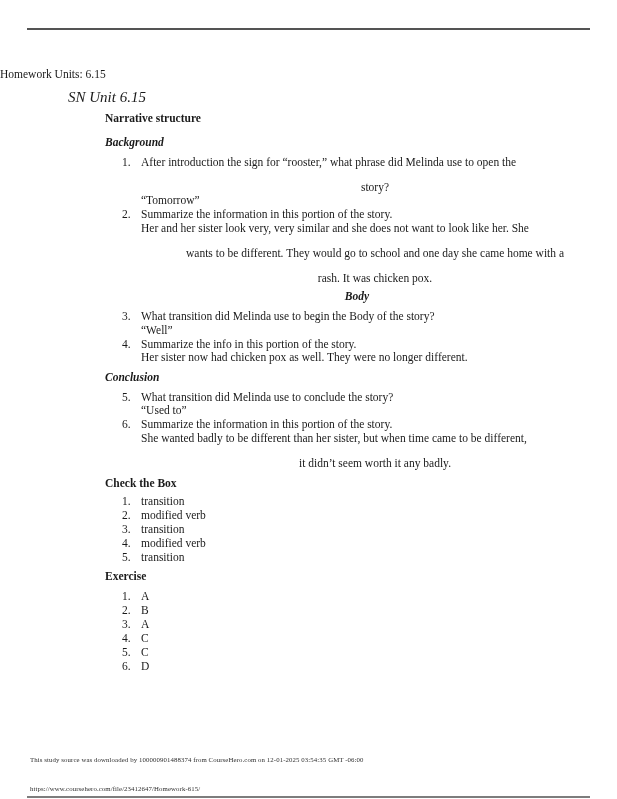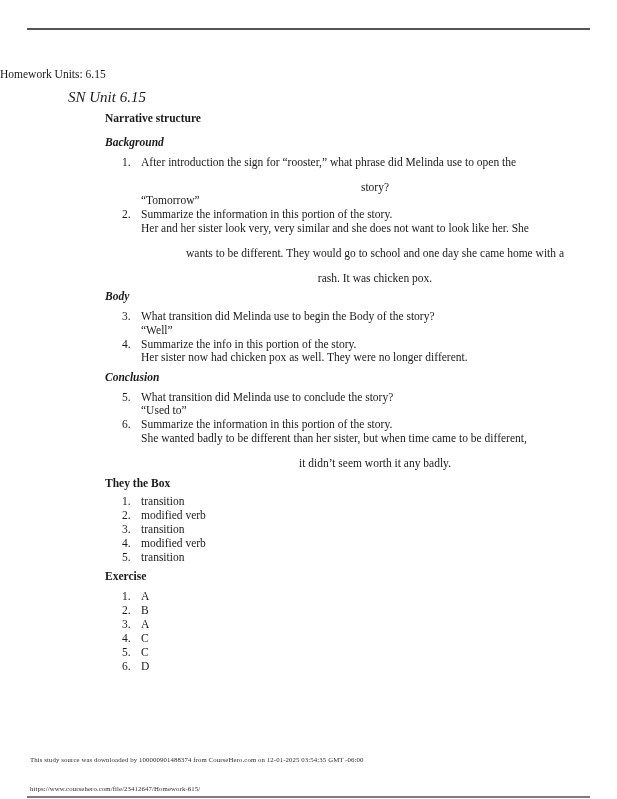--- a/index.html
+++ b/index.html
@@ -10,21 +10,21 @@
   }
   .rule-top{position:absolute;top:28px;left:27px;width:563px;height:2px;background:#545454;}
   .rule-bottom{position:absolute;top:796px;left:27px;width:563px;height:2px;background:#7d7d7d;}
   .hw-units{position:absolute;top:68px;left:0;right:64px;font-size:11.5px;line-height:13.5px;}
   .doc-label{position:absolute;top:91px;left:68px;font-style:italic;font-size:15px;line-height:13.5px;}
   .content{position:absolute;top:112px;left:0;right:8px;font-size:11.5px;line-height:13.5px;}
   .h-bold{margin:0 0 0 105px;font-weight:bold;}
   .h-bi{margin:10px 0 0 105px;font-weight:bold;font-style:italic;}
   .h-bold.mt{margin-top:6.5px;}
   .h-bi.mt6{margin-top:6px;}
-  .h-bi.mt5{margin-top:5px;}
+  .h-bi.mt5{margin-top:5px;text-align:center;}
   .h-bold.mt5{margin-top:5px;}
   .item{display:flex;margin-left:122px;margin-top:0.5px;}
   .item.first{margin-top:6.5px;}
   .item.first5{margin-top:5px;}
   .item.first7{margin-top:7px;}
   .num{flex:0 0 19px;}
   .itxt{flex:1 1 auto;}
   .ln{white-space:nowrap;line-height:13.5px;}
   .ln.sp{margin-top:11.5px;text-align:center;}
   .footer-note{position:absolute;top:756px;left:30px;font-size:6.8px;color:#2e2e2e;letter-spacing:.1px;}
@@ -95,21 +95,21 @@
 
     <div class="item">
       <span class="num">6.</span>
       <span class="itxt">
         <div class="ln">Summarize the information in this portion of the story.</div>
         <div class="ln">She wanted badly to be different than her sister, but when time came to be different,</div>
         <div class="ln sp">it didn’t seem worth it any badly.</div>
       </span>
     </div>
 
-    <div class="h-bold mt">They the Box</div>
+    <div class="h-bold mt">Check the Box</div>
 
     <div class="item first5">
       <span class="num">1.</span>
       <span class="itxt">
           <div class="ln">transition</div>
         </span>
     </div>
     <div class="item">
       <span class="num">2.</span>
       <span class="itxt">

